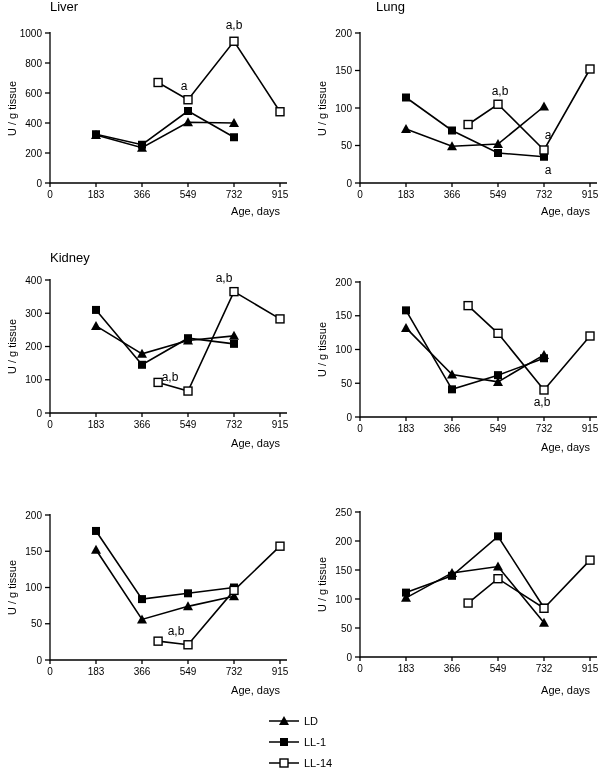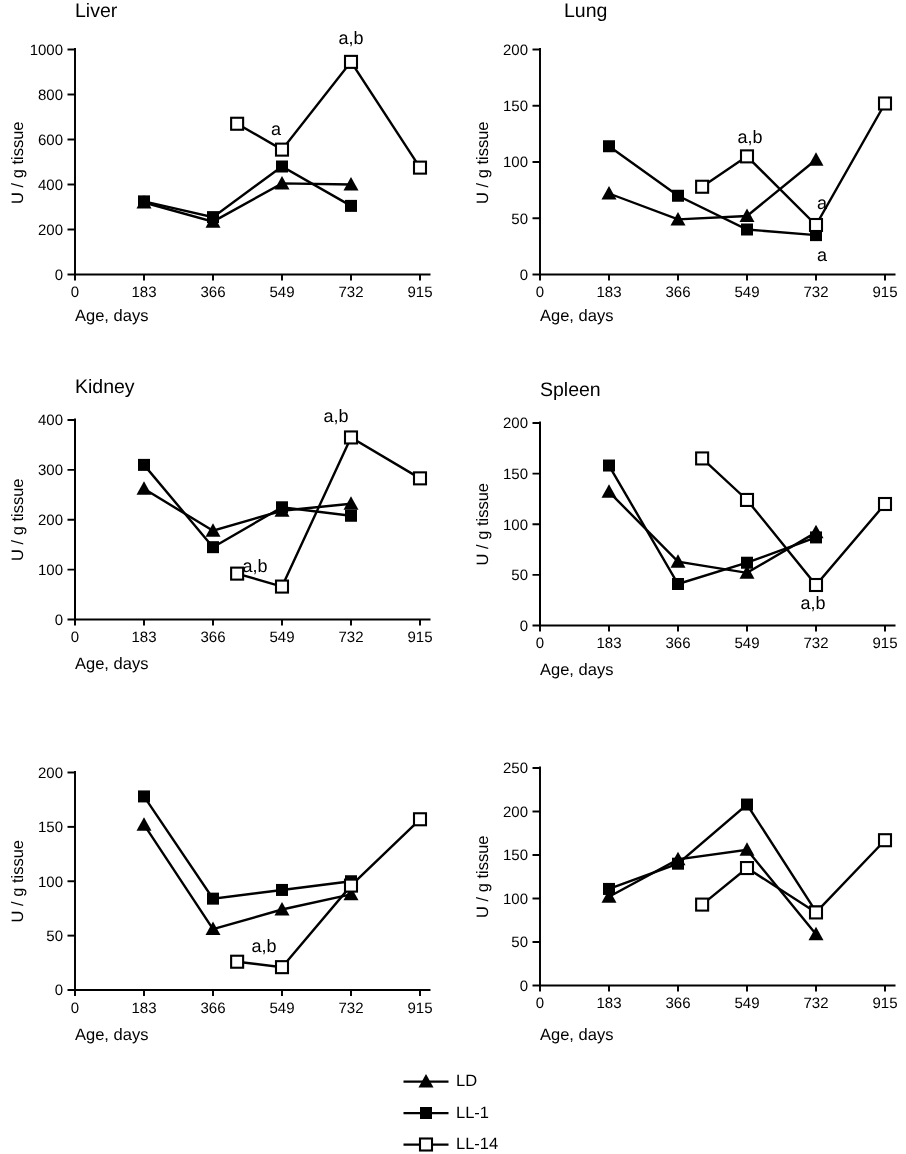--- a/index.html
+++ b/index.html
@@ -12,21 +12,21 @@
   .title{
     position:absolute;width:230px;text-align:left;
     font-size:13px;line-height:14px;
   }
   .ylab{
     position:absolute;width:16px;
     writing-mode:vertical-rl;transform:rotate(180deg);
     text-align:center;font-size:11px;white-space:nowrap;
   }
   .xlab{
-    position:absolute;width:230px;text-align:left;font-size:11px;
+    position:absolute;width:230px;text-align:right;font-size:11px;
   }
   svg text{font-family:"Liberation Sans",sans-serif;fill:#000;}
   .legend{position:absolute;}
   .lrow{display:flex;align-items:center;height:21px;}
   .lrow span{font-size:11px;padding-left:2px;}
 </style>
 </head>
 <body>
 
 <div class="page">
@@ -213,21 +213,20 @@
         <rect x="146" y="140.325" width="8" height="8" fill="#000000"></rect>
         <rect x="192" y="126.15" width="8" height="8" fill="#000000"></rect>
         <rect x="238" y="109.275" width="8" height="8" fill="#000000"></rect>
         <polyline points="166.08743169398906,60.625 196,88.3 242,145 288,91" fill="none" stroke="#000000" stroke-width="1.6"></polyline>
         <rect x="162.08743169398906" y="56.625" width="8" height="8" fill="#fff" stroke="#000000" stroke-width="1.4"></rect>
         <rect x="192" y="84.3" width="8" height="8" fill="#fff" stroke="#000000" stroke-width="1.4"></rect>
         <rect x="238" y="141" width="8" height="8" fill="#fff" stroke="#000000" stroke-width="1.4"></rect>
         <rect x="284" y="87" width="8" height="8" fill="#fff" stroke="#000000" stroke-width="1.4"></rect>
         <text x="240" y="161" text-anchor="middle" font-size="12">a,b</text>
       </svg>
-    <div class="title" style="left:58px;top:8px">Spleen</div>
     <div class="ylab" style="left:14px;top:37px;height:135px">U / g tissue</div>
     <div class="xlab" style="left:58px;top:196px">Age, days</div>
   </div>
 
   <div class="cell" style="left:0;top:490px">
     <svg width="302" height="242">
         <path d="M50,24 V170 H287" fill="none" stroke="#000000" stroke-width="1.3"></path>
         <line x1="45" y1="170" x2="50" y2="170" stroke="#000000" stroke-width="1.3"></line>
         <text x="42" y="173.5" text-anchor="end" font-size="10">0</text>
         <line x1="45" y1="133.75" x2="50" y2="133.75" stroke="#000000" stroke-width="1.3"></line>

